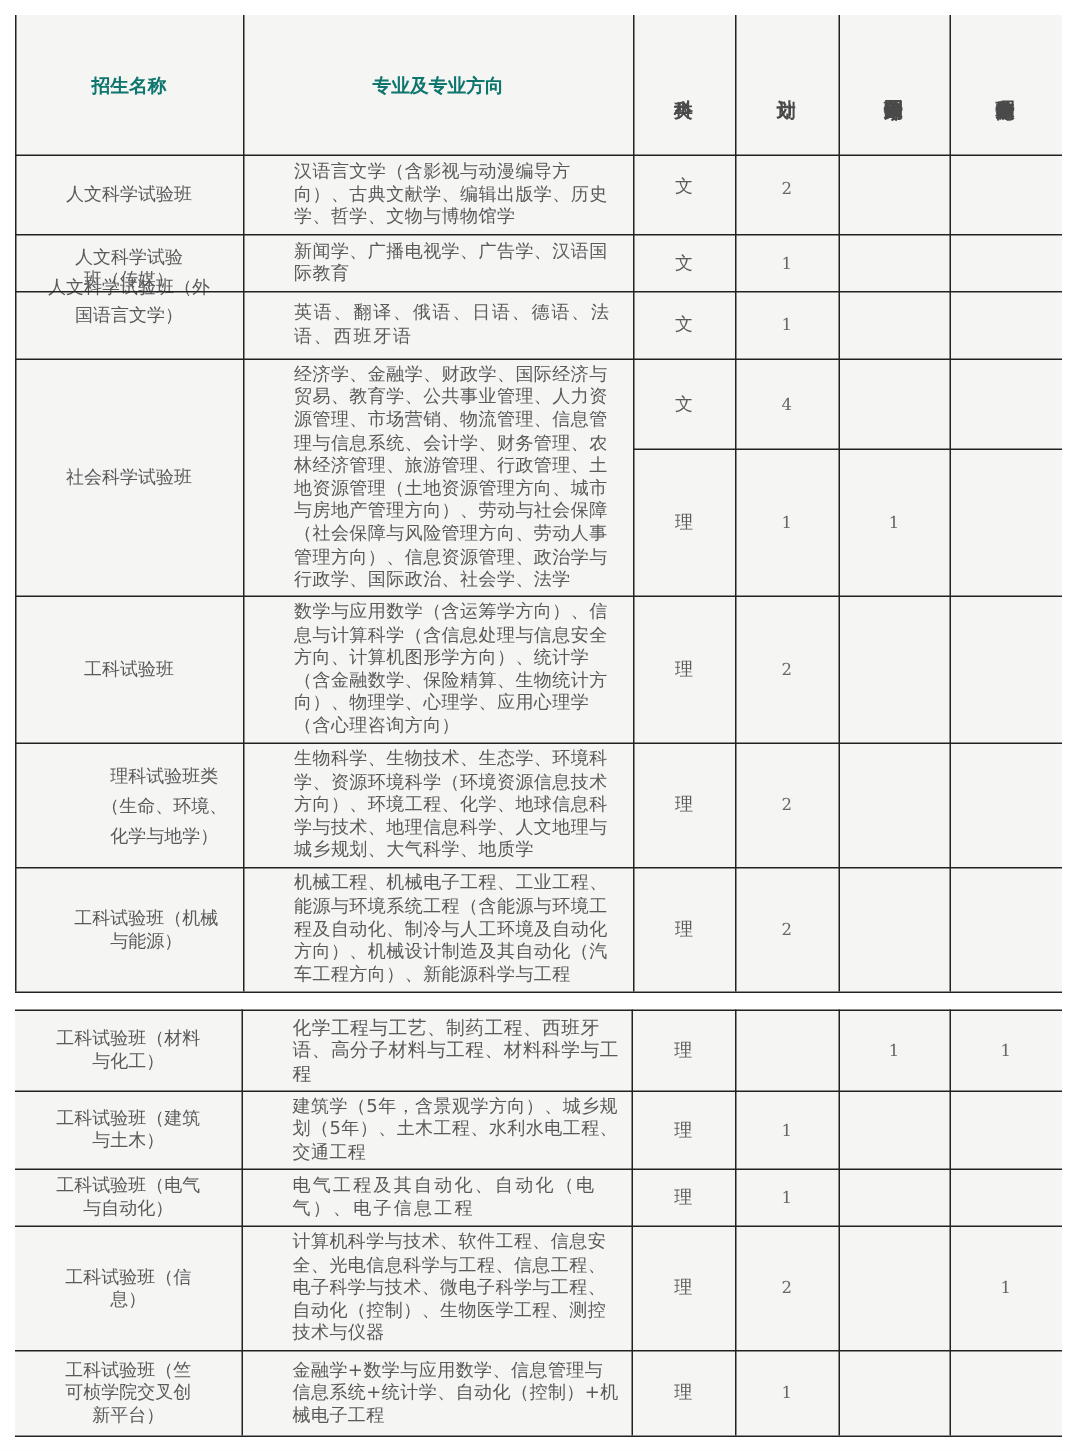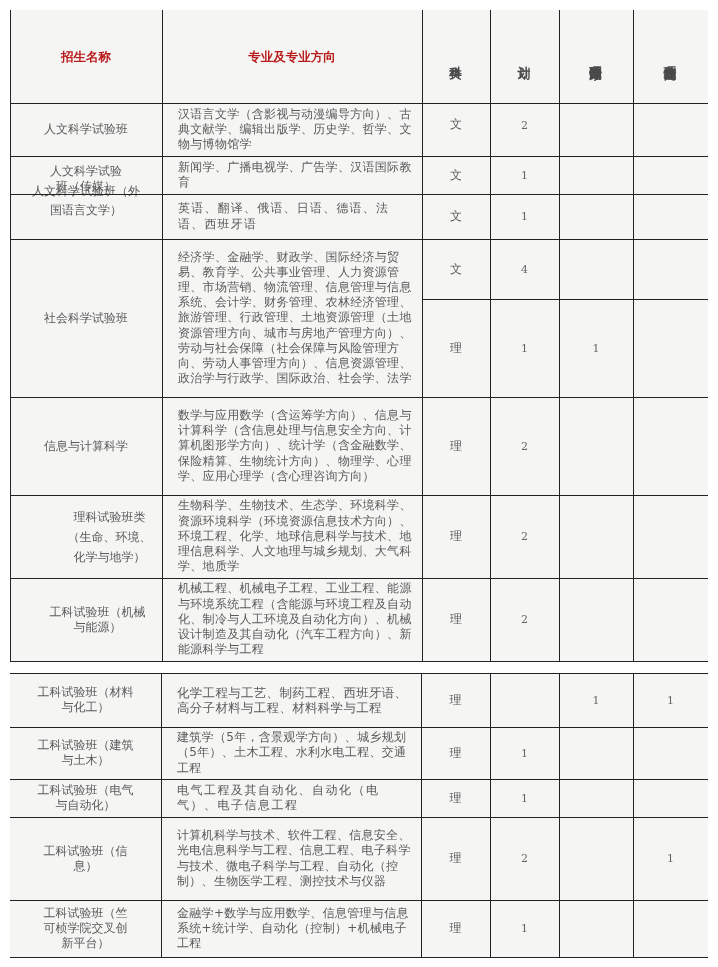--- a/index.html
+++ b/index.html
@@ -1,22 +1,22 @@
 <!DOCTYPE html>
 <html><head>
 <meta charset="utf-8">
 <style>
   html, body { margin:0; padding:0; background:#ffffff; }
   body { width:718px; height:967px; position:relative; overflow:hidden;
          font-family: "DejaVu Sans", "Liberation Sans", sans-serif; color:#555; }
   .tbl { position:absolute; background:#f5f5f4; }
   .cell { position:absolute; box-sizing:border-box; display:flex; align-items:center;
           justify-content:center; text-align:center; font-size:12px; line-height:15px; color:#5a5a5a; }
-  .cell.major { justify-content:flex-start; text-align:left; padding:0 8px 0 16px; font-size:12px; line-height:15.2px; letter-spacing:0.3px; }
-  .cell.hdr { font-weight:bold; color:#b91c1c; font-size:12.5px; }
+  .cell.major { justify-content:flex-start; text-align:left; padding:0 8px 0 34px; font-size:12px; line-height:15.2px; letter-spacing:0.3px; }
+  .cell.hdr { font-weight:bold; color:#0f766e; font-size:12.5px; }
   .cell.vhdr { writing-mode: vertical-rl; text-orientation: upright; letter-spacing:1px; font-weight:bold; color:#4a4a4a; font-size:12.5px; }
   .hline { position:absolute; height:0; border-top:1px solid #222; }
   .vline { position:absolute; width:0; border-left:1px solid #222; }
   .num { font-family:"DejaVu Serif", serif; font-size:11px; color:#666; }
 </style>
 </head>
 <body>
 
 <div class="tbl" style="left:10px;top:10px;width:698px;height:651px;"></div>
 
@@ -56,21 +56,21 @@
 <div class="cell major" style="left:162px;top:239px;width:260px;height:158px;">经济学、金融学、财政学、国际经济与贸易、教育学、公共事业管理、人力资源管理、市场营销、物流管理、信息管理与信息系统、会计学、财务管理、农林经济管理、旅游管理、行政管理、土地资源管理（土地资源管理方向、城市与房地产管理方向）、劳动与社会保障（社会保障与风险管理方向、劳动人事管理方向）、信息资源管理、政治学与行政学、国际政治、社会学、法学</div>
 <div class="cell" style="left:422px;top:239px;width:68px;height:60px;">文</div>
 <div class="cell num" style="left:490px;top:239px;width:69px;height:60px;">4</div>
 <div class="cell num" style="left:559px;top:239px;width:74px;height:60px;"></div>
 <div class="cell num" style="left:633px;top:239px;width:75px;height:60px;"></div>
 <div class="cell" style="left:422px;top:299px;width:68px;height:98px;">理</div>
 <div class="cell num" style="left:490px;top:299px;width:69px;height:98px;">1</div>
 <div class="cell num" style="left:559px;top:299px;width:74px;height:98px;">1</div>
 <div class="cell num" style="left:633px;top:299px;width:75px;height:98px;"></div>
 
-<div class="cell" style="left:10px;top:397px;width:152px;height:98px;">信息与计算科学</div>
+<div class="cell" style="left:10px;top:397px;width:152px;height:98px;">工科试验班</div>
 <div class="cell major" style="left:162px;top:397px;width:260px;height:98px;">数学与应用数学（含运筹学方向）、信息与计算科学（含信息处理与信息安全方向、计算机图形学方向）、统计学（含金融数学、保险精算、生物统计方向）、物理学、心理学、应用心理学（含心理咨询方向）</div>
 <div class="cell" style="left:422px;top:397px;width:68px;height:98px;">理</div>
 <div class="cell num" style="left:490px;top:397px;width:69px;height:98px;">2</div>
 <div class="cell num" style="left:559px;top:397px;width:74px;height:98px;"></div>
 <div class="cell num" style="left:633px;top:397px;width:75px;height:98px;"></div>
 
 <div class="cell" style="left:10px;top:495px;width:152px;height:83px;padding-left:47px;">
   <span style="width:92px;line-height:20px;">理科试验班类（生命、环境、化学与地学）</span>
 </div>
 <div class="cell major" style="left:162px;top:495px;width:260px;height:83px;">生物科学、生物技术、生态学、环境科学、资源环境科学（环境资源信息技术方向）、环境工程、化学、地球信息科学与技术、地理信息科学、人文地理与城乡规划、大气科学、地质学</div>

